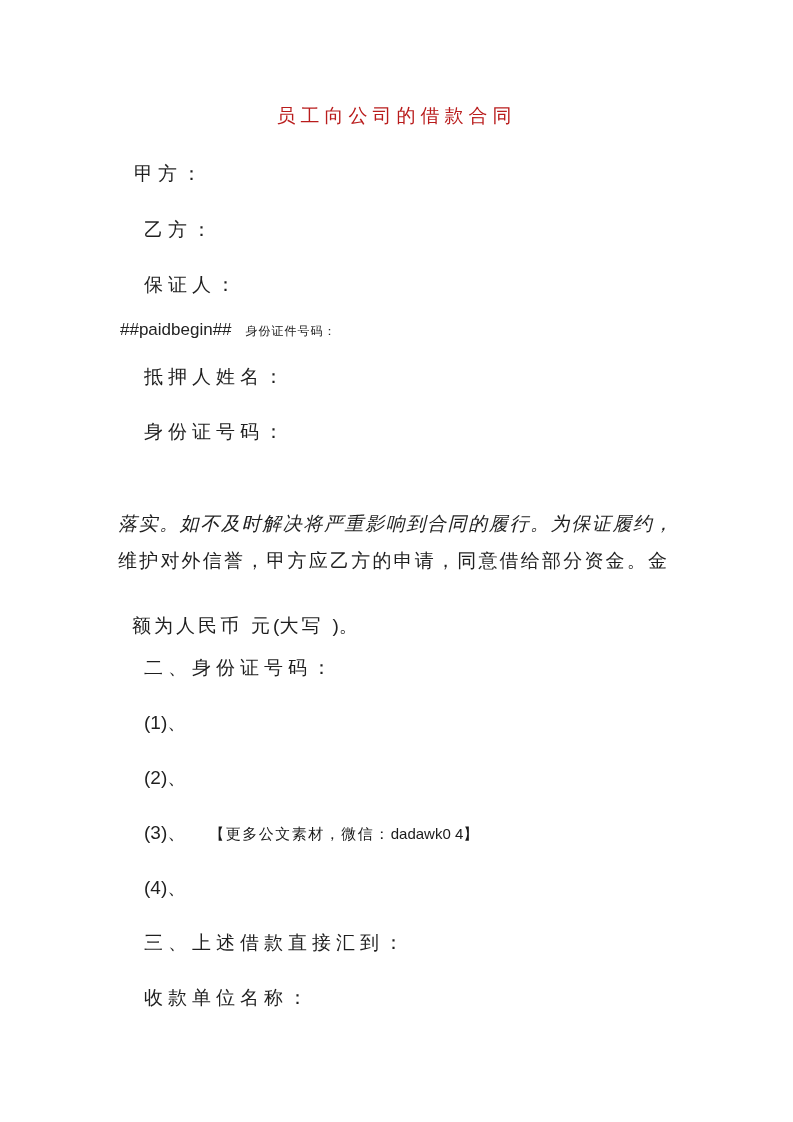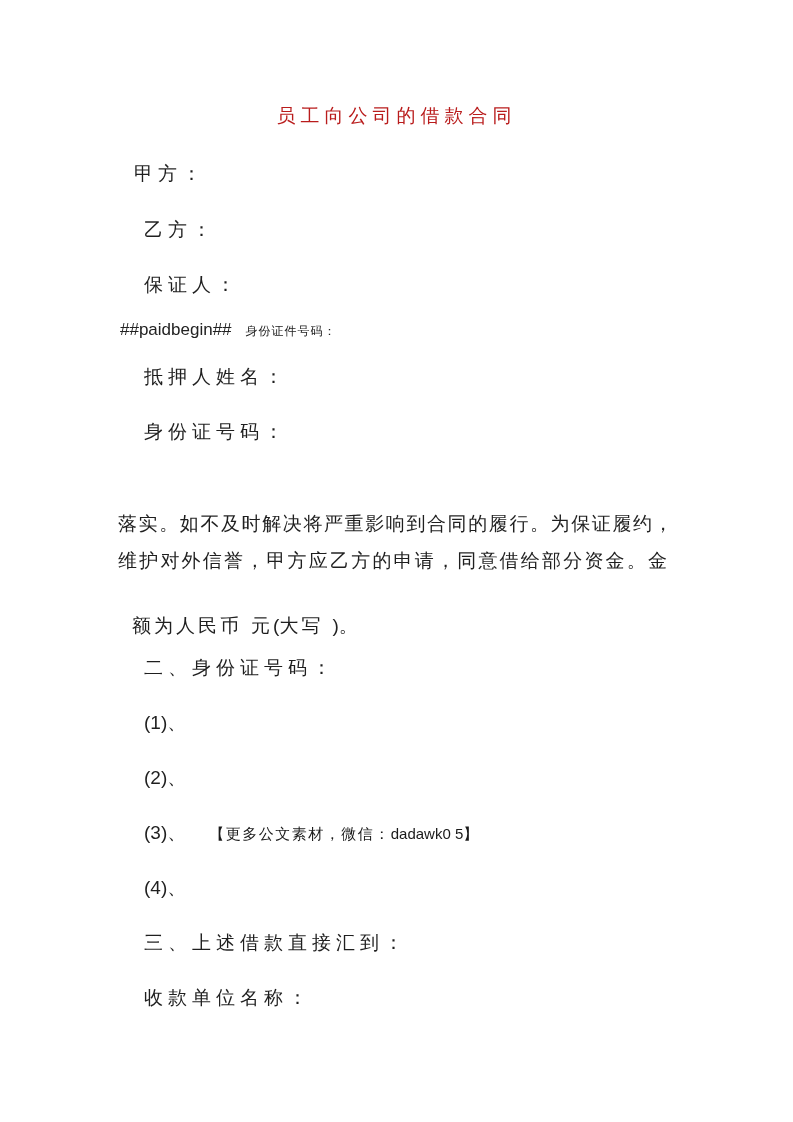--- a/index.html
+++ b/index.html
@@ -87,36 +87,36 @@
   <div class="line" style="left:144px; top:272px;">保证人：</div>
 
   <div class="small" style="left:120px; top:322px;">
     <span class="tag">##paidbegin##</span><span class="cn">身份证件号码：</span>
   </div>
 
   <div class="line" style="left:144px; top:364px;">抵押人姓名：</div>
 
   <div class="line" style="left:144px; top:419px;">身份证号码：</div>
 
-  <div class="line" style="left:118px; top:511px; letter-spacing:1.6px;">落实。如不及时解决将严重影响到合同的履行。为保证履约，</div>
+  <div class="line" style="left:118px; top:511px; letter-spacing:1.6px;font-style:italic;">落实。如不及时解决将严重影响到合同的履行。为保证履约，</div>
   <div class="line" style="left:118px; top:548px; letter-spacing:2.2px;text-align:right;">维护对外信誉，甲方应乙方的申请，同意借给部分资金。金</div>
   <div class="line" style="left:132px; top:585px; letter-spacing:3px;margin-top:28px;">额为人民币 元<span class="num" style="letter-spacing:0">(</span>大写 <span class="num">)</span>。</div>
 
   <div class="line" style="left:144px; top:655px;">二、身份证号码：</div>
 
   <div class="line" style="left:144px; top:710px;">
     <span class="num">(1)</span><span>、</span>
   </div>
 
   <div class="line" style="left:144px; top:765px;">
     <span class="num">(2)</span><span>、</span>
   </div>
 
   <div class="line" style="left:144px; top:820px;">
-    <span class="num">(3)</span><span>、</span><span class="ad"><span>【</span><span>更多公文素材，微信：</span><span class="latin">dadawk0 5</span><span>】</span></span>
+    <span class="num">(3)</span><span>、</span><span class="ad"><span>【</span><span>更多公文素材，微信：</span><span class="latin">dadawk0 4</span><span>】</span></span>
   </div>
 
   <div class="line" style="left:144px; top:875px;">
     <span class="num">(4)</span><span>、</span>
   </div>
 
   <div class="line" style="left:144px; top:930px;">三、上述借款直接汇到：</div>
 
   <div class="line" style="left:144px; top:985px;">收款单位名称：</div>
 

